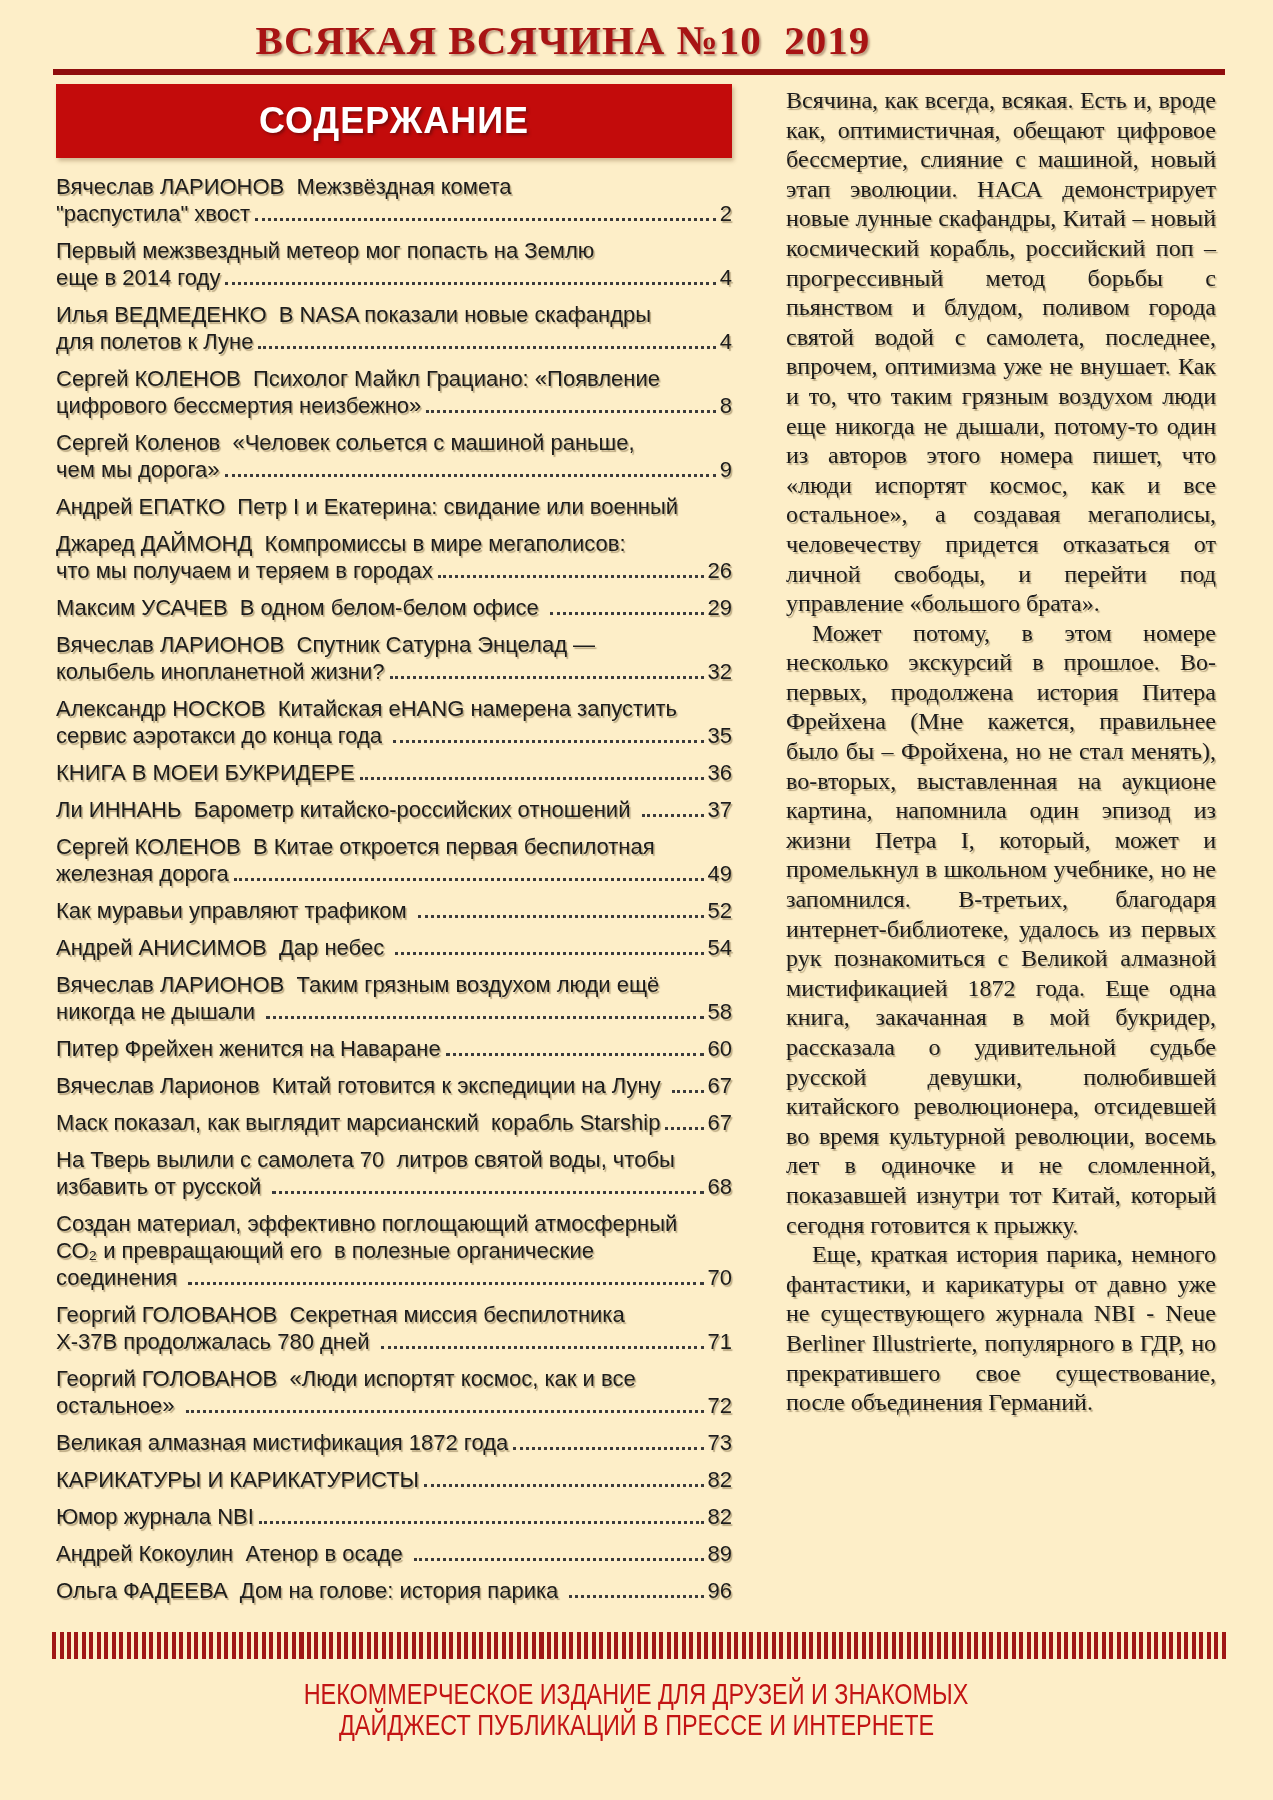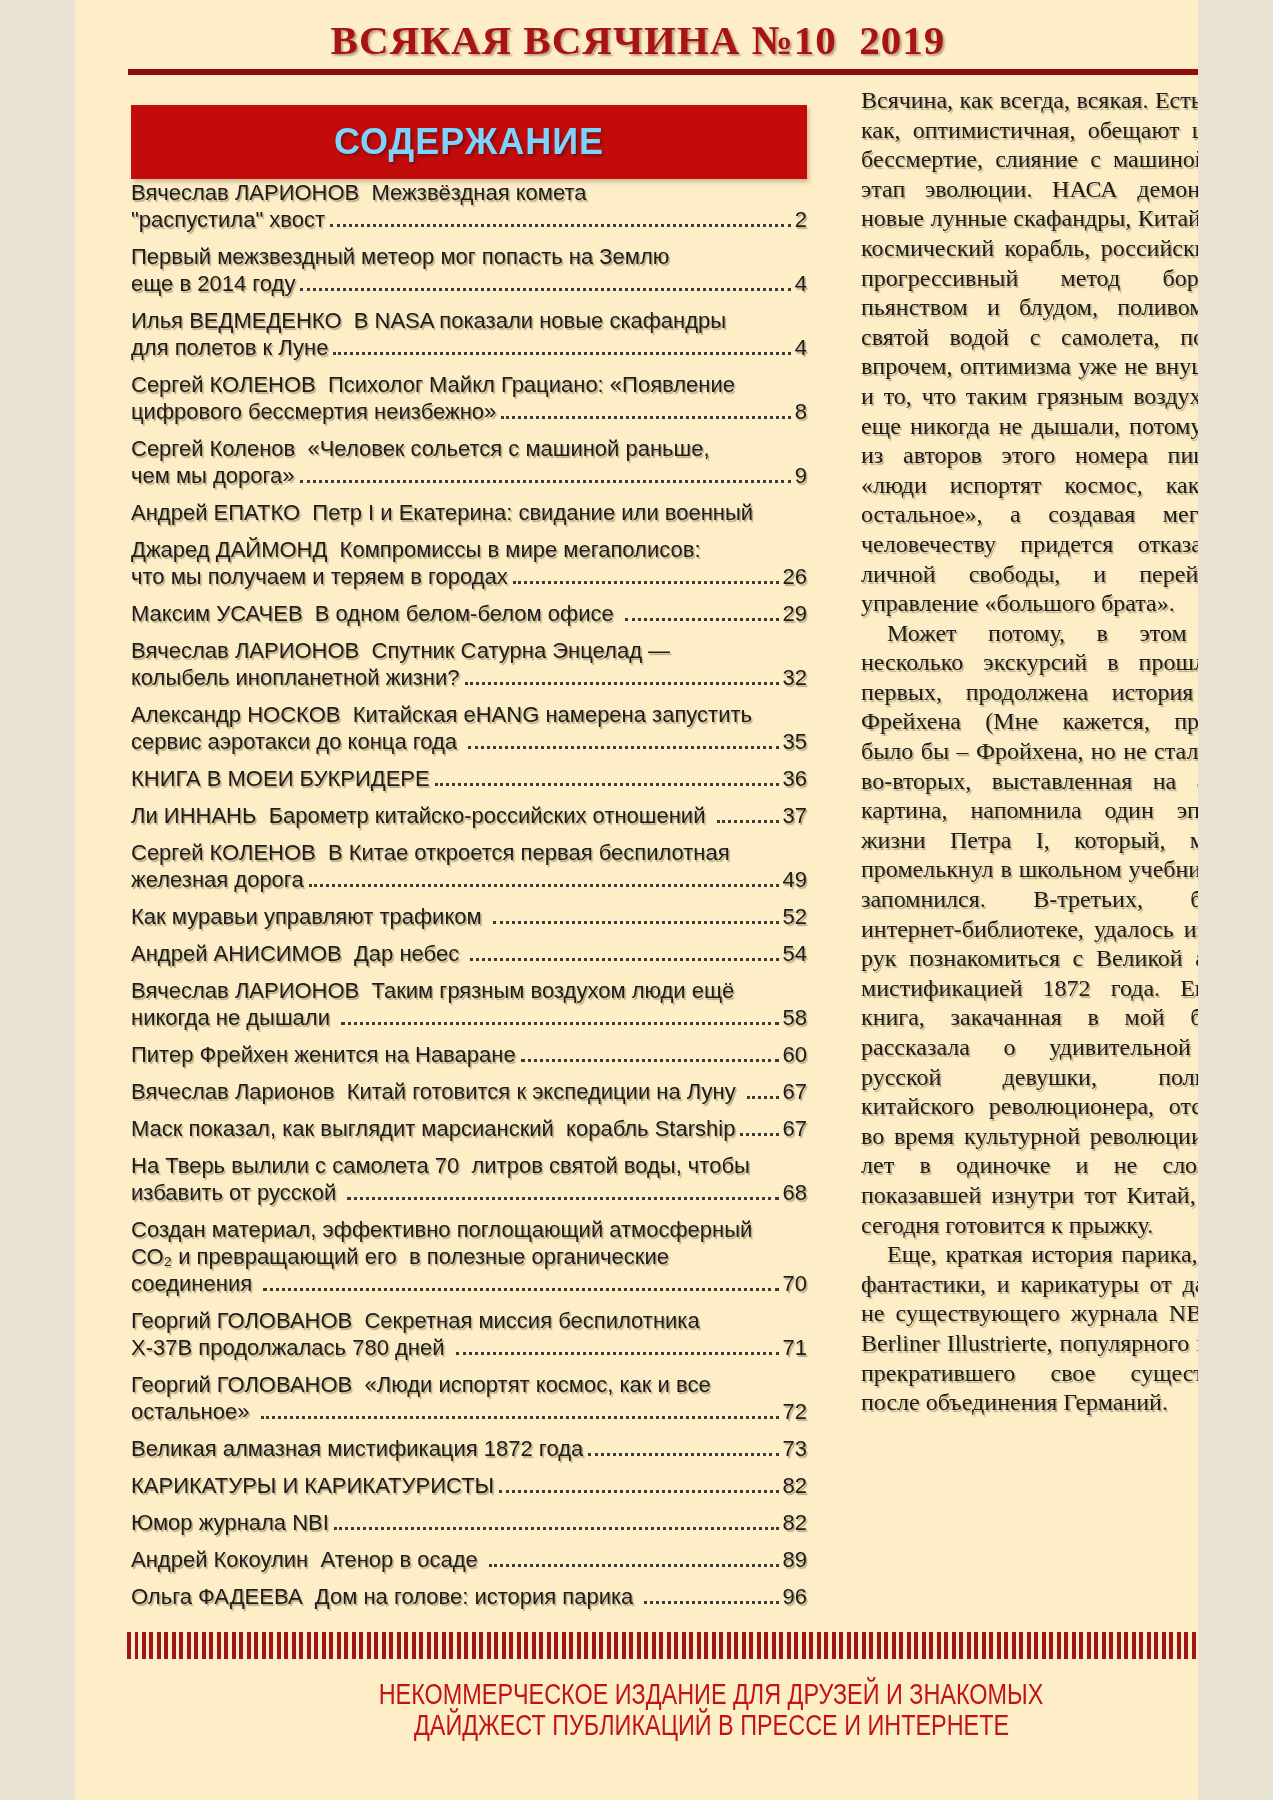--- a/index.html
+++ b/index.html
@@ -8,21 +8,21 @@
     --rule_red:#8f0d0d;
     --masthead_red:#a81414;
     --footer_red:#c31414;
     --barcode_red:#a01616;
     --ink:#1c1c1c;
   }
   *{margin:0;padding:0;box-sizing:border-box;}
   html,body{background:#e8e2d2;}
   .page{
     position:relative;
-    width:1123px;height:1800px;
+    width:1273px;height:1800px;
     margin:0 auto;
     background:var(--bg);
     font-family:"Liberation Sans","DejaVu Sans",sans-serif;
     color:var(--ink);
     overflow:hidden;
   }
   .masthead{
     position:absolute;top:16px;left:0;width:1126px;
     text-align:center;
     font-family:"Liberation Serif","DejaVu Serif",serif;
@@ -37,31 +37,31 @@
     position:absolute;top:69px;left:53px;width:1172px;height:6px;
     background:var(--rule_red);
   }
   
   .toc{
     position:absolute;top:84px;left:56px;width:676px;
   }
   .toc-heading{
     width:100%;height:74px;
     background:var(--accent_red);
-    color:#7dd3fc;
+    color:#ffffff;
     font-weight:bold;
     font-size:36px;
     letter-spacing:1px;
     text-align:center;
     line-height:74px;
     text-shadow:2px 2px 3px rgba(90,10,10,0.65);
     box-shadow:2px 3px 4px rgba(120,90,50,0.35);
-    margin-top:21px;
   }
   .toc-list{
+    margin-top:15px;
     font-size:22px;
     line-height:27px;
     text-shadow:1.5px 1.5px 1px rgba(120,100,60,0.5);
   }
   .toc-entry{margin-bottom:10px;}
   .toc-line{white-space:pre-wrap;}
   .toc-line.last{display:flex;align-items:flex-end;}
   .toc-line.last .t{white-space:pre;flex:0 0 auto;}
   .leader{
     flex:1 1 auto;

